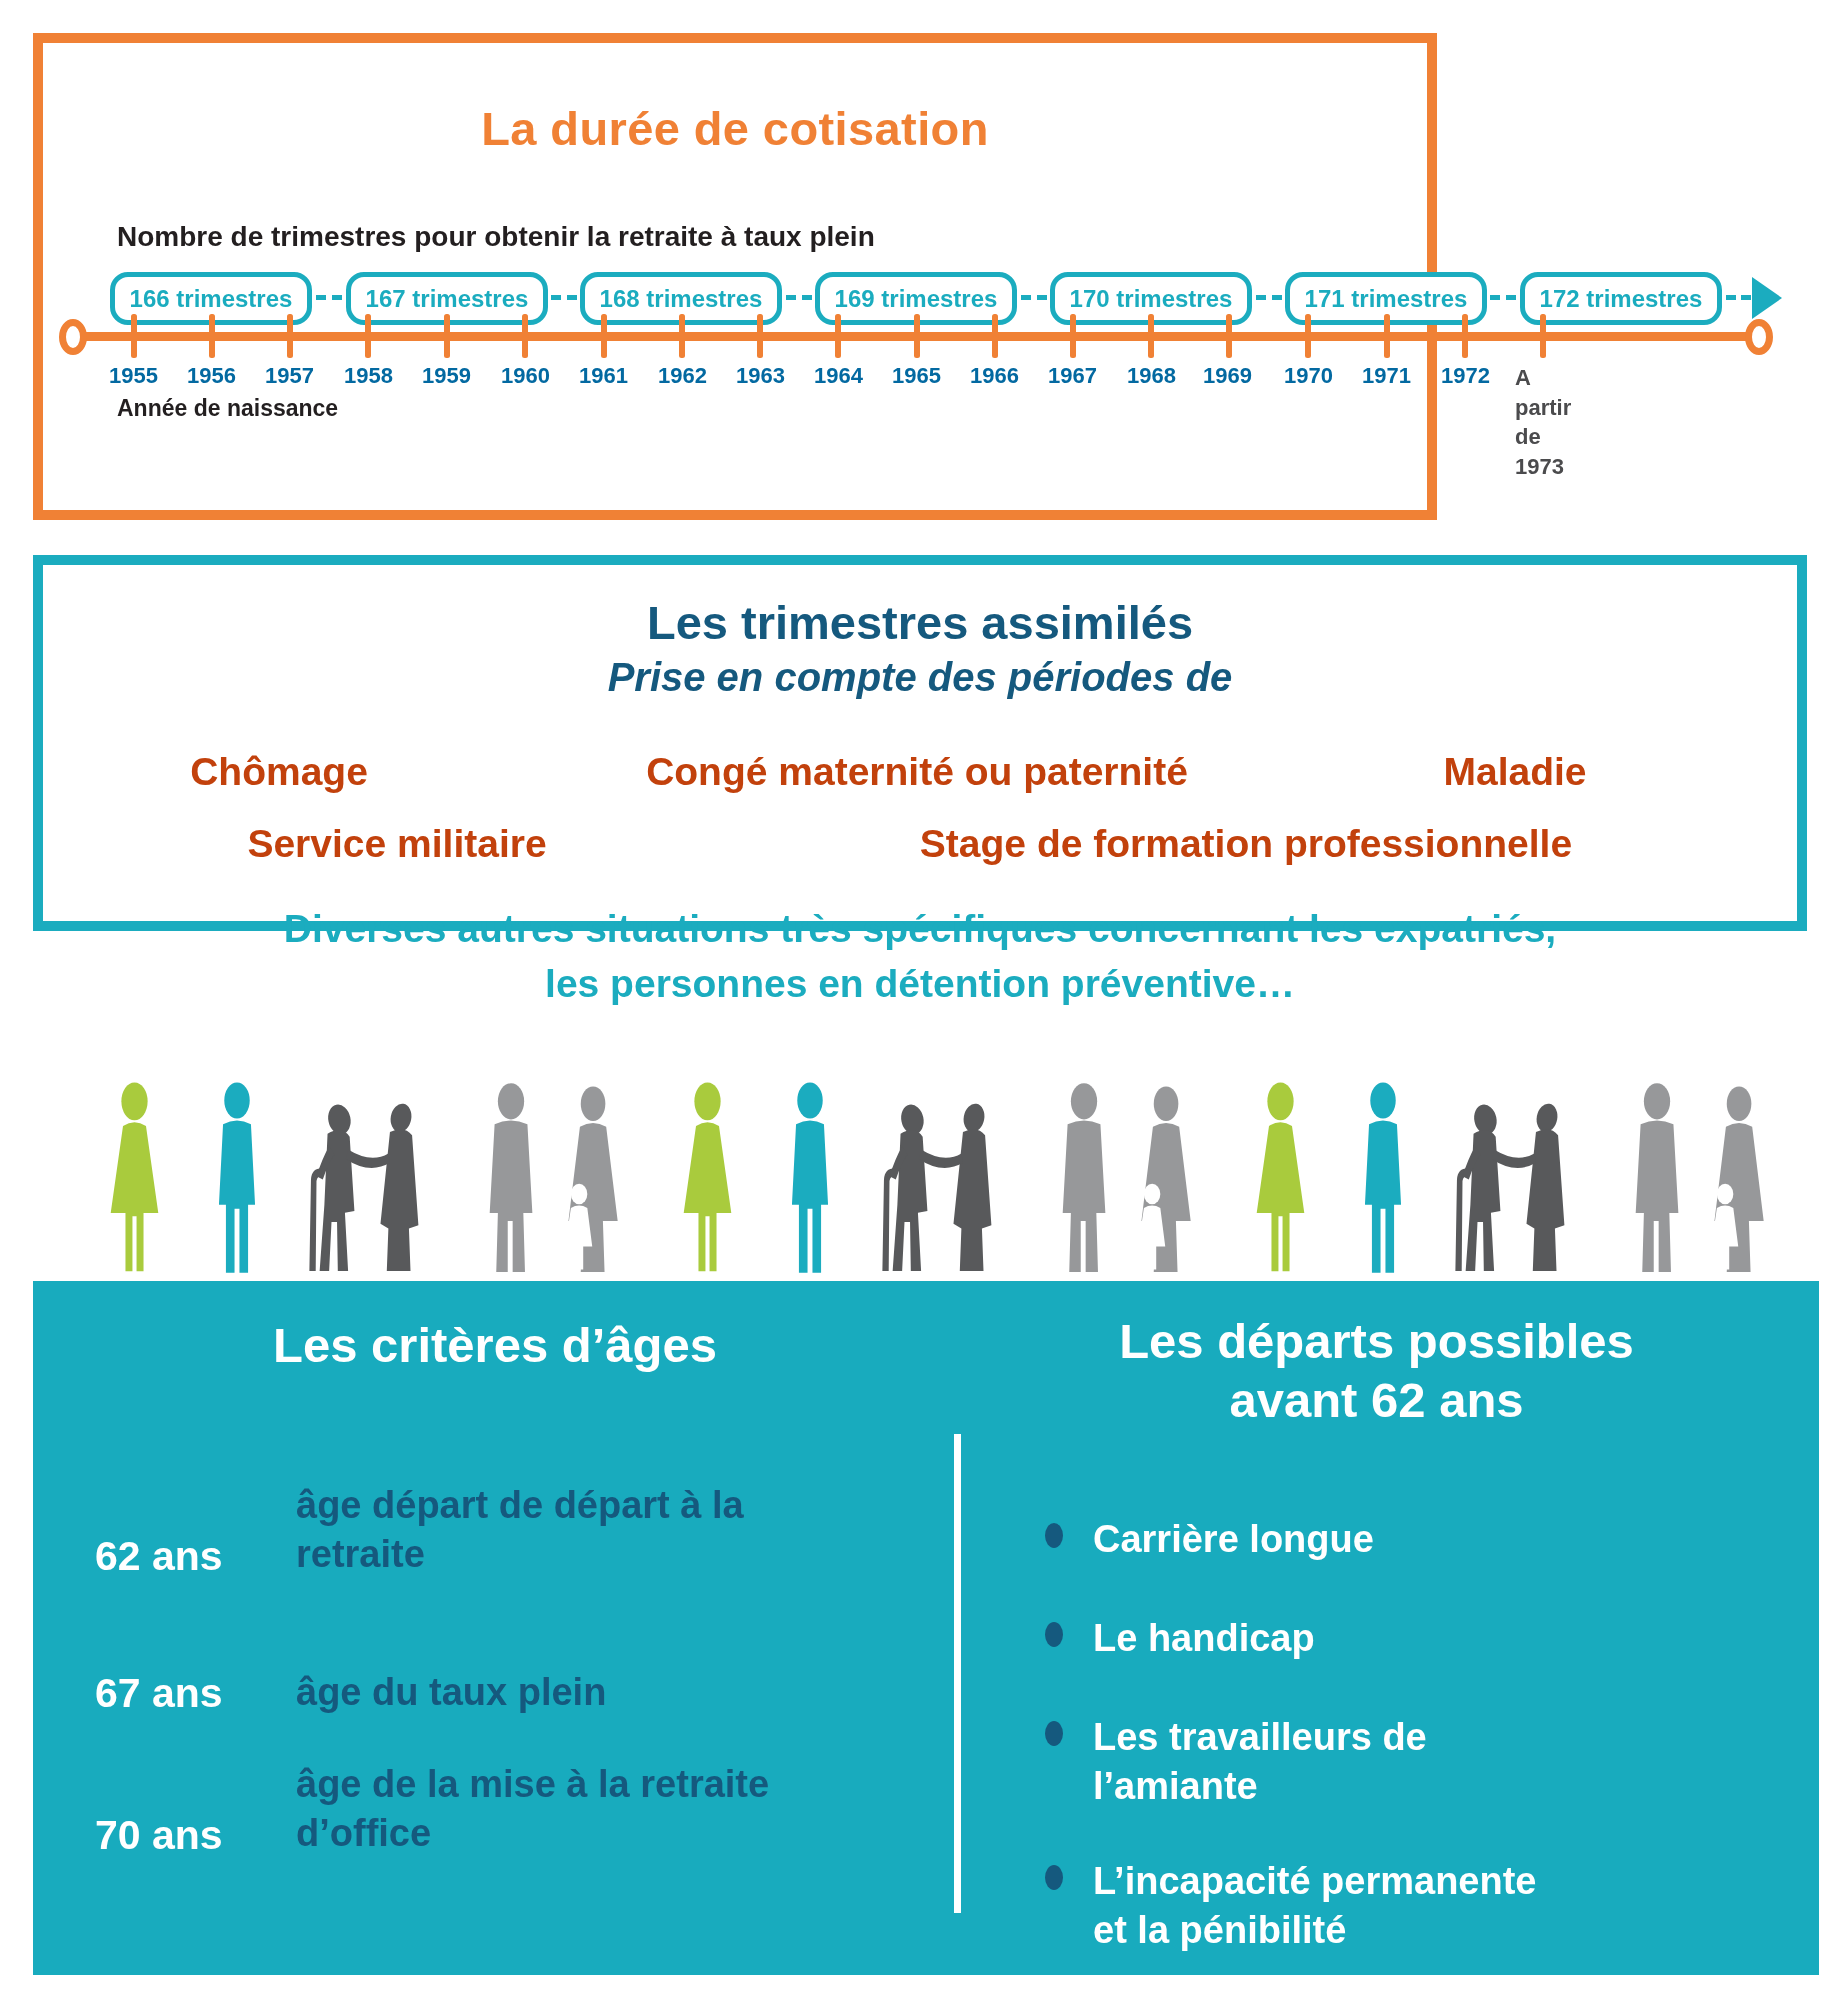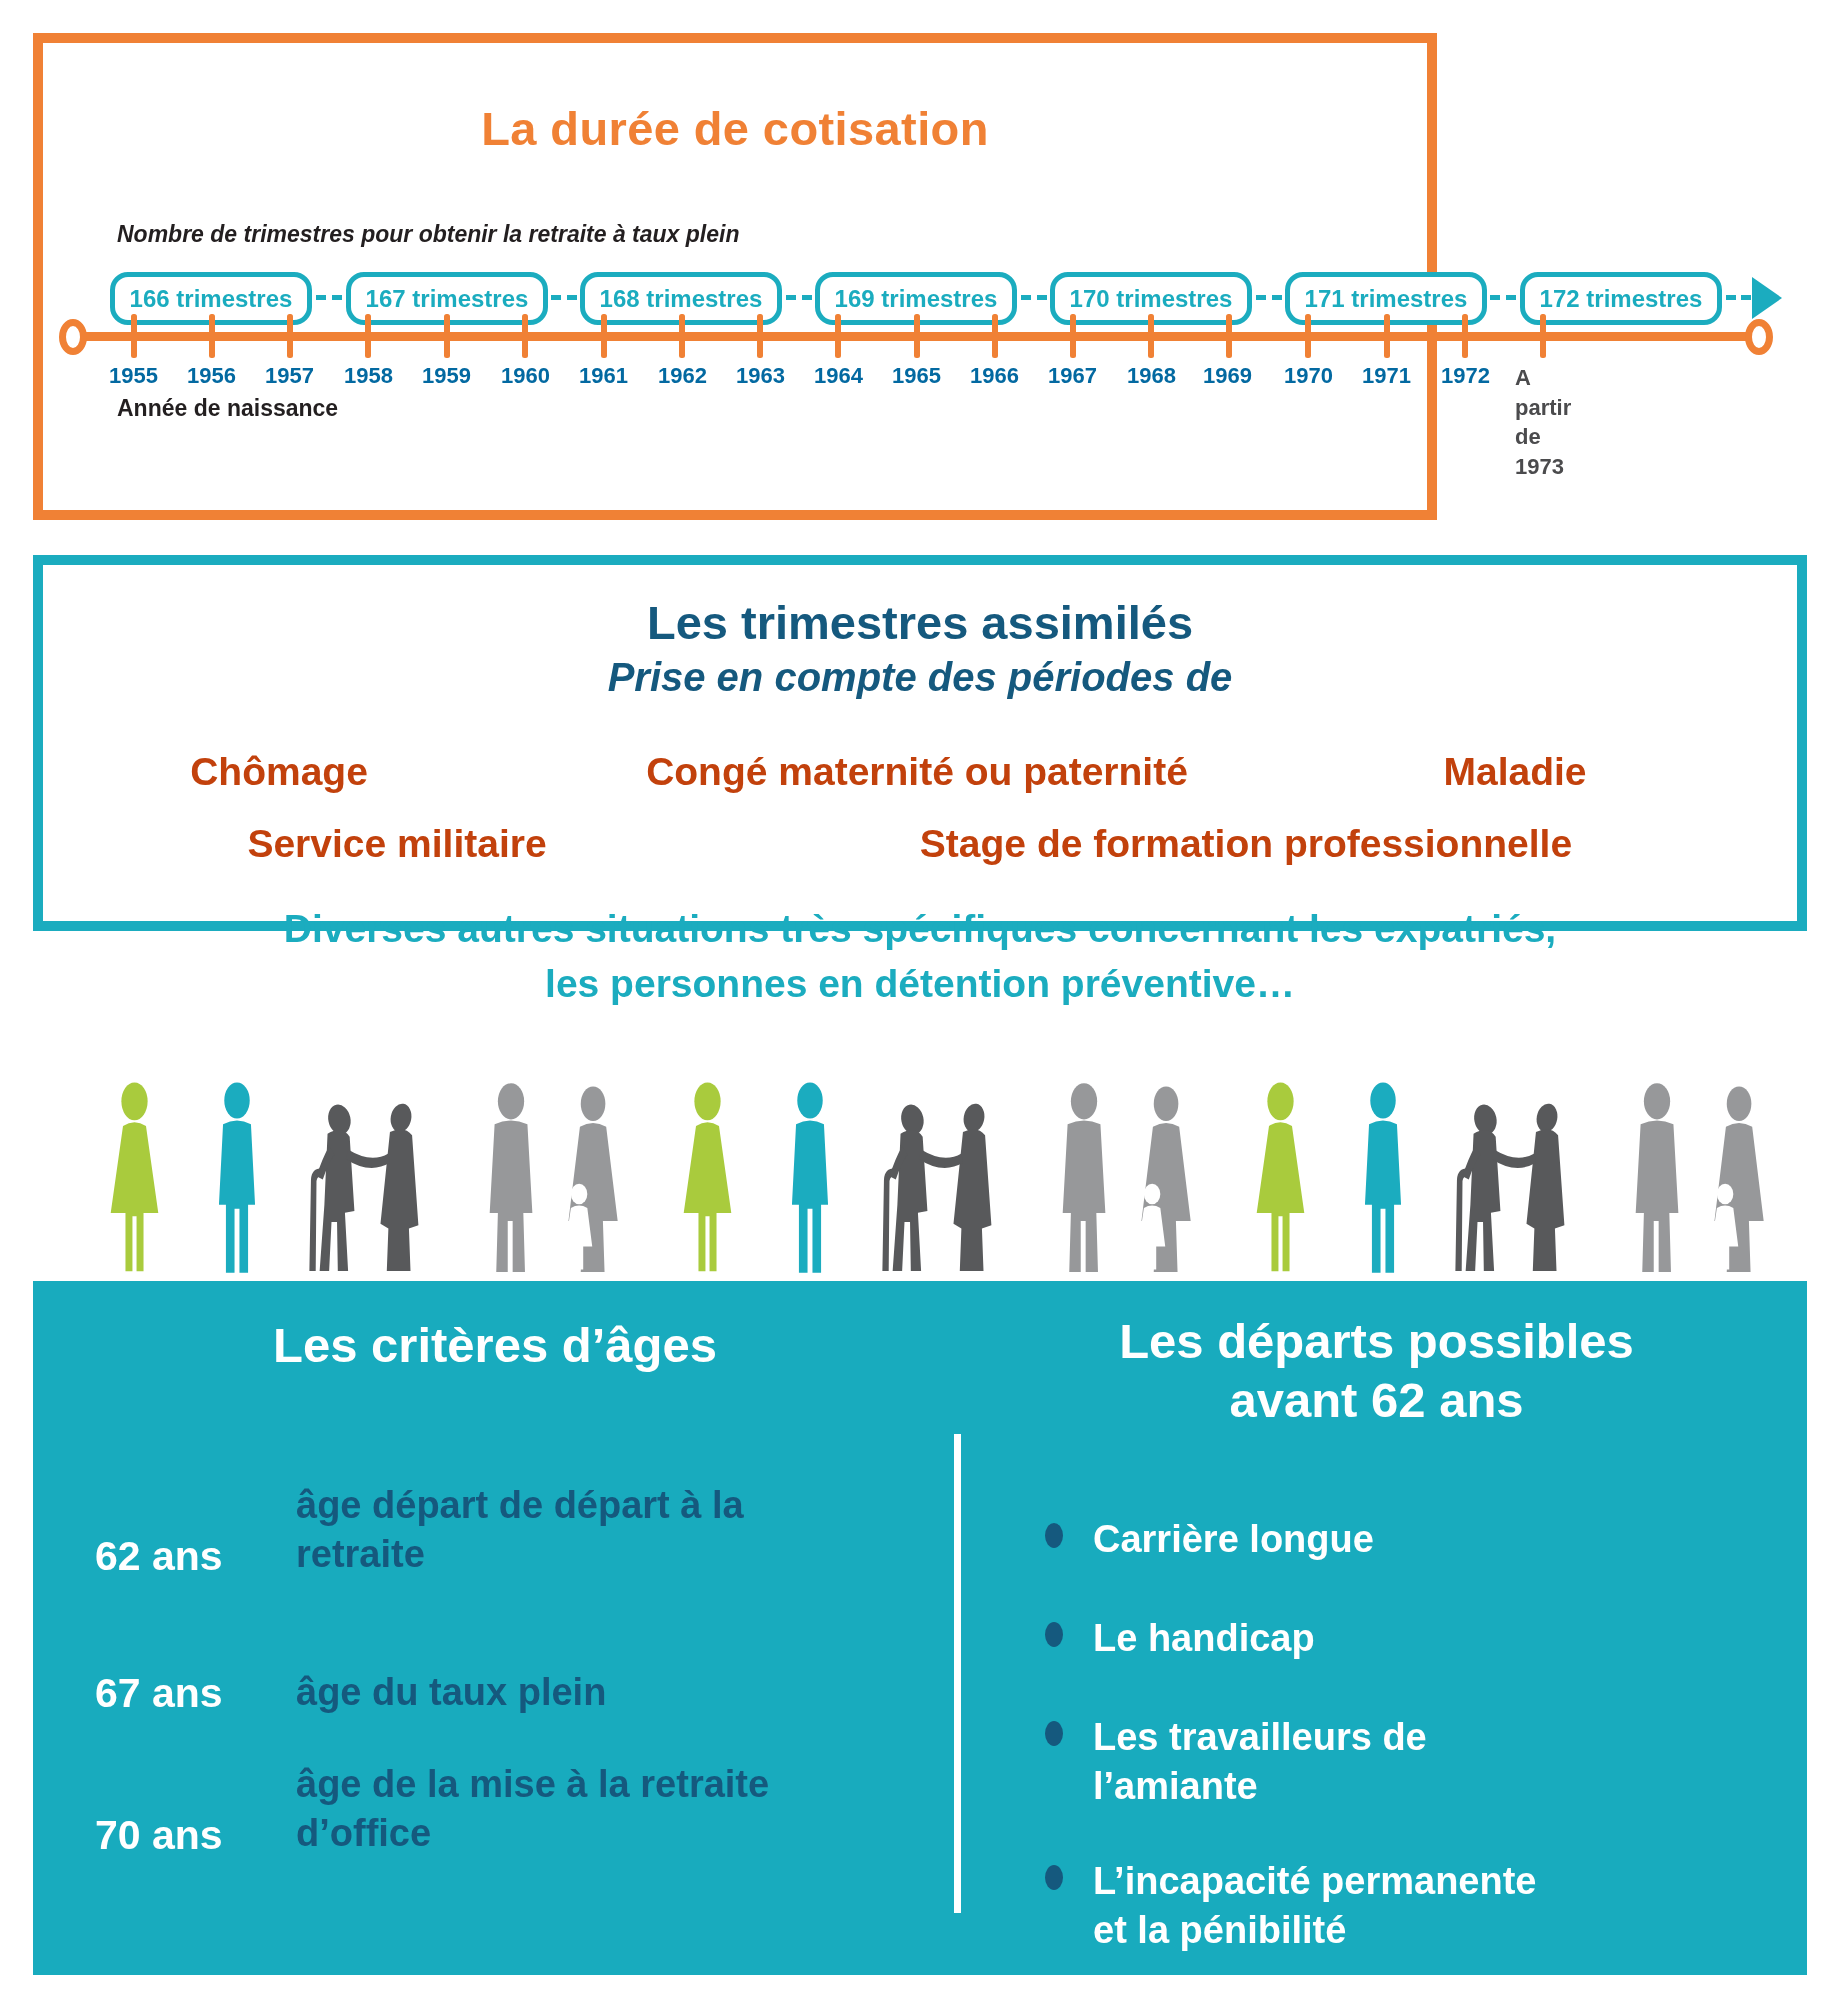--- a/index.html
+++ b/index.html
@@ -7,21 +7,21 @@
     position:relative;width:1840px;height:2002px;background:#ffffff;
     font-family:"Liberation Sans",sans-serif;font-weight:700;overflow:hidden;
   }
   
   .box-orange{
     position:absolute;left:33px;top:33px;width:1404px;height:487px;
     border:10.7px solid #F08135;box-sizing:border-box;background:#fff;
   }
   .s1-title{position:absolute;left:0;top:58px;width:100%;text-align:center;
     font-size:47px;color:#F08135;letter-spacing:0.4px;}
-  .s1-axis-label{position:absolute;left:74px;top:178px;font-size:23px;color:#231F20;font-style:italic;}
+  .s1-axis-label{position:absolute;left:74px;top:178px;font-size:28px;color:#231F20;}
   .tri-box{
     position:absolute;top:229px;width:202px;height:53px;box-sizing:border-box;
     border:5px solid #1BACBF;border-radius:18px;background:#fff;
     display:flex;align-items:center;justify-content:center;
     font-size:24px;color:#1BACBF;white-space:nowrap;
   }
   .dash{position:absolute;top:252px;height:0;border-top:5px dashed #1BACBF;}
   .tri-arrow{position:absolute;left:1709px;top:234px;width:0;height:0;
     border-left:30px solid #1BACBF;border-top:21.4px solid transparent;border-bottom:21.4px solid transparent;}
   .tl-line{position:absolute;left:30px;top:289px;width:1685px;height:9px;background:#F08135;}
@@ -45,21 +45,21 @@
     font-size:39px;color:#c2410c;}
   .s2-note{position:absolute;left:0;top:336px;width:100%;text-align:center;
     font-size:39px;color:#1BACBF;line-height:1.42;white-space:pre-line;}
   
   .people{position:absolute;left:86px;top:1072px;width:1711px;height:209px;
     display:flex;align-items:flex-end;justify-content:space-between;}
   .fig{display:block;}
   .c-green{color:#A9CB3D;} .c-teal{color:#1BACBF;}
   .c-dgray{color:#58595B;} .c-lgray{color:#97989A;}
   
-  .bottom{position:absolute;left:33px;top:1281px;width:1774px;height:694px;background:#18ABBE;}
+  .bottom{position:absolute;left:33px;top:1281px;width:1774px;height:694px;background:#18ABBE;padding-left:12px;}
   .b-title-left{position:absolute;left:0;top:36px;width:924px;text-align:center;
     font-size:49px;color:#ffffff;}
   .b-title-right{position:absolute;left:924px;top:31px;width:839px;text-align:center;
     font-size:49px;color:#ffffff;line-height:1.2;white-space:pre-line;}
   .divider{position:absolute;left:921px;top:153px;width:6.6px;height:479px;background:#ffffff;}
   .age-row{position:absolute;left:62px;display:flex;align-items:flex-end;}
   .age-num{width:201px;font-size:41px;color:#ffffff;flex:none;}
   .age-desc{font-size:38px;color:#15597E;line-height:1.3;white-space:pre-line;width:625px;}
   .bullet{position:absolute;left:1012px;display:flex;align-items:flex-start;}
   .bullet-dot{width:18px;height:25px;border-radius:50%;background:#15597E;margin-top:8.2px;flex:none;}

